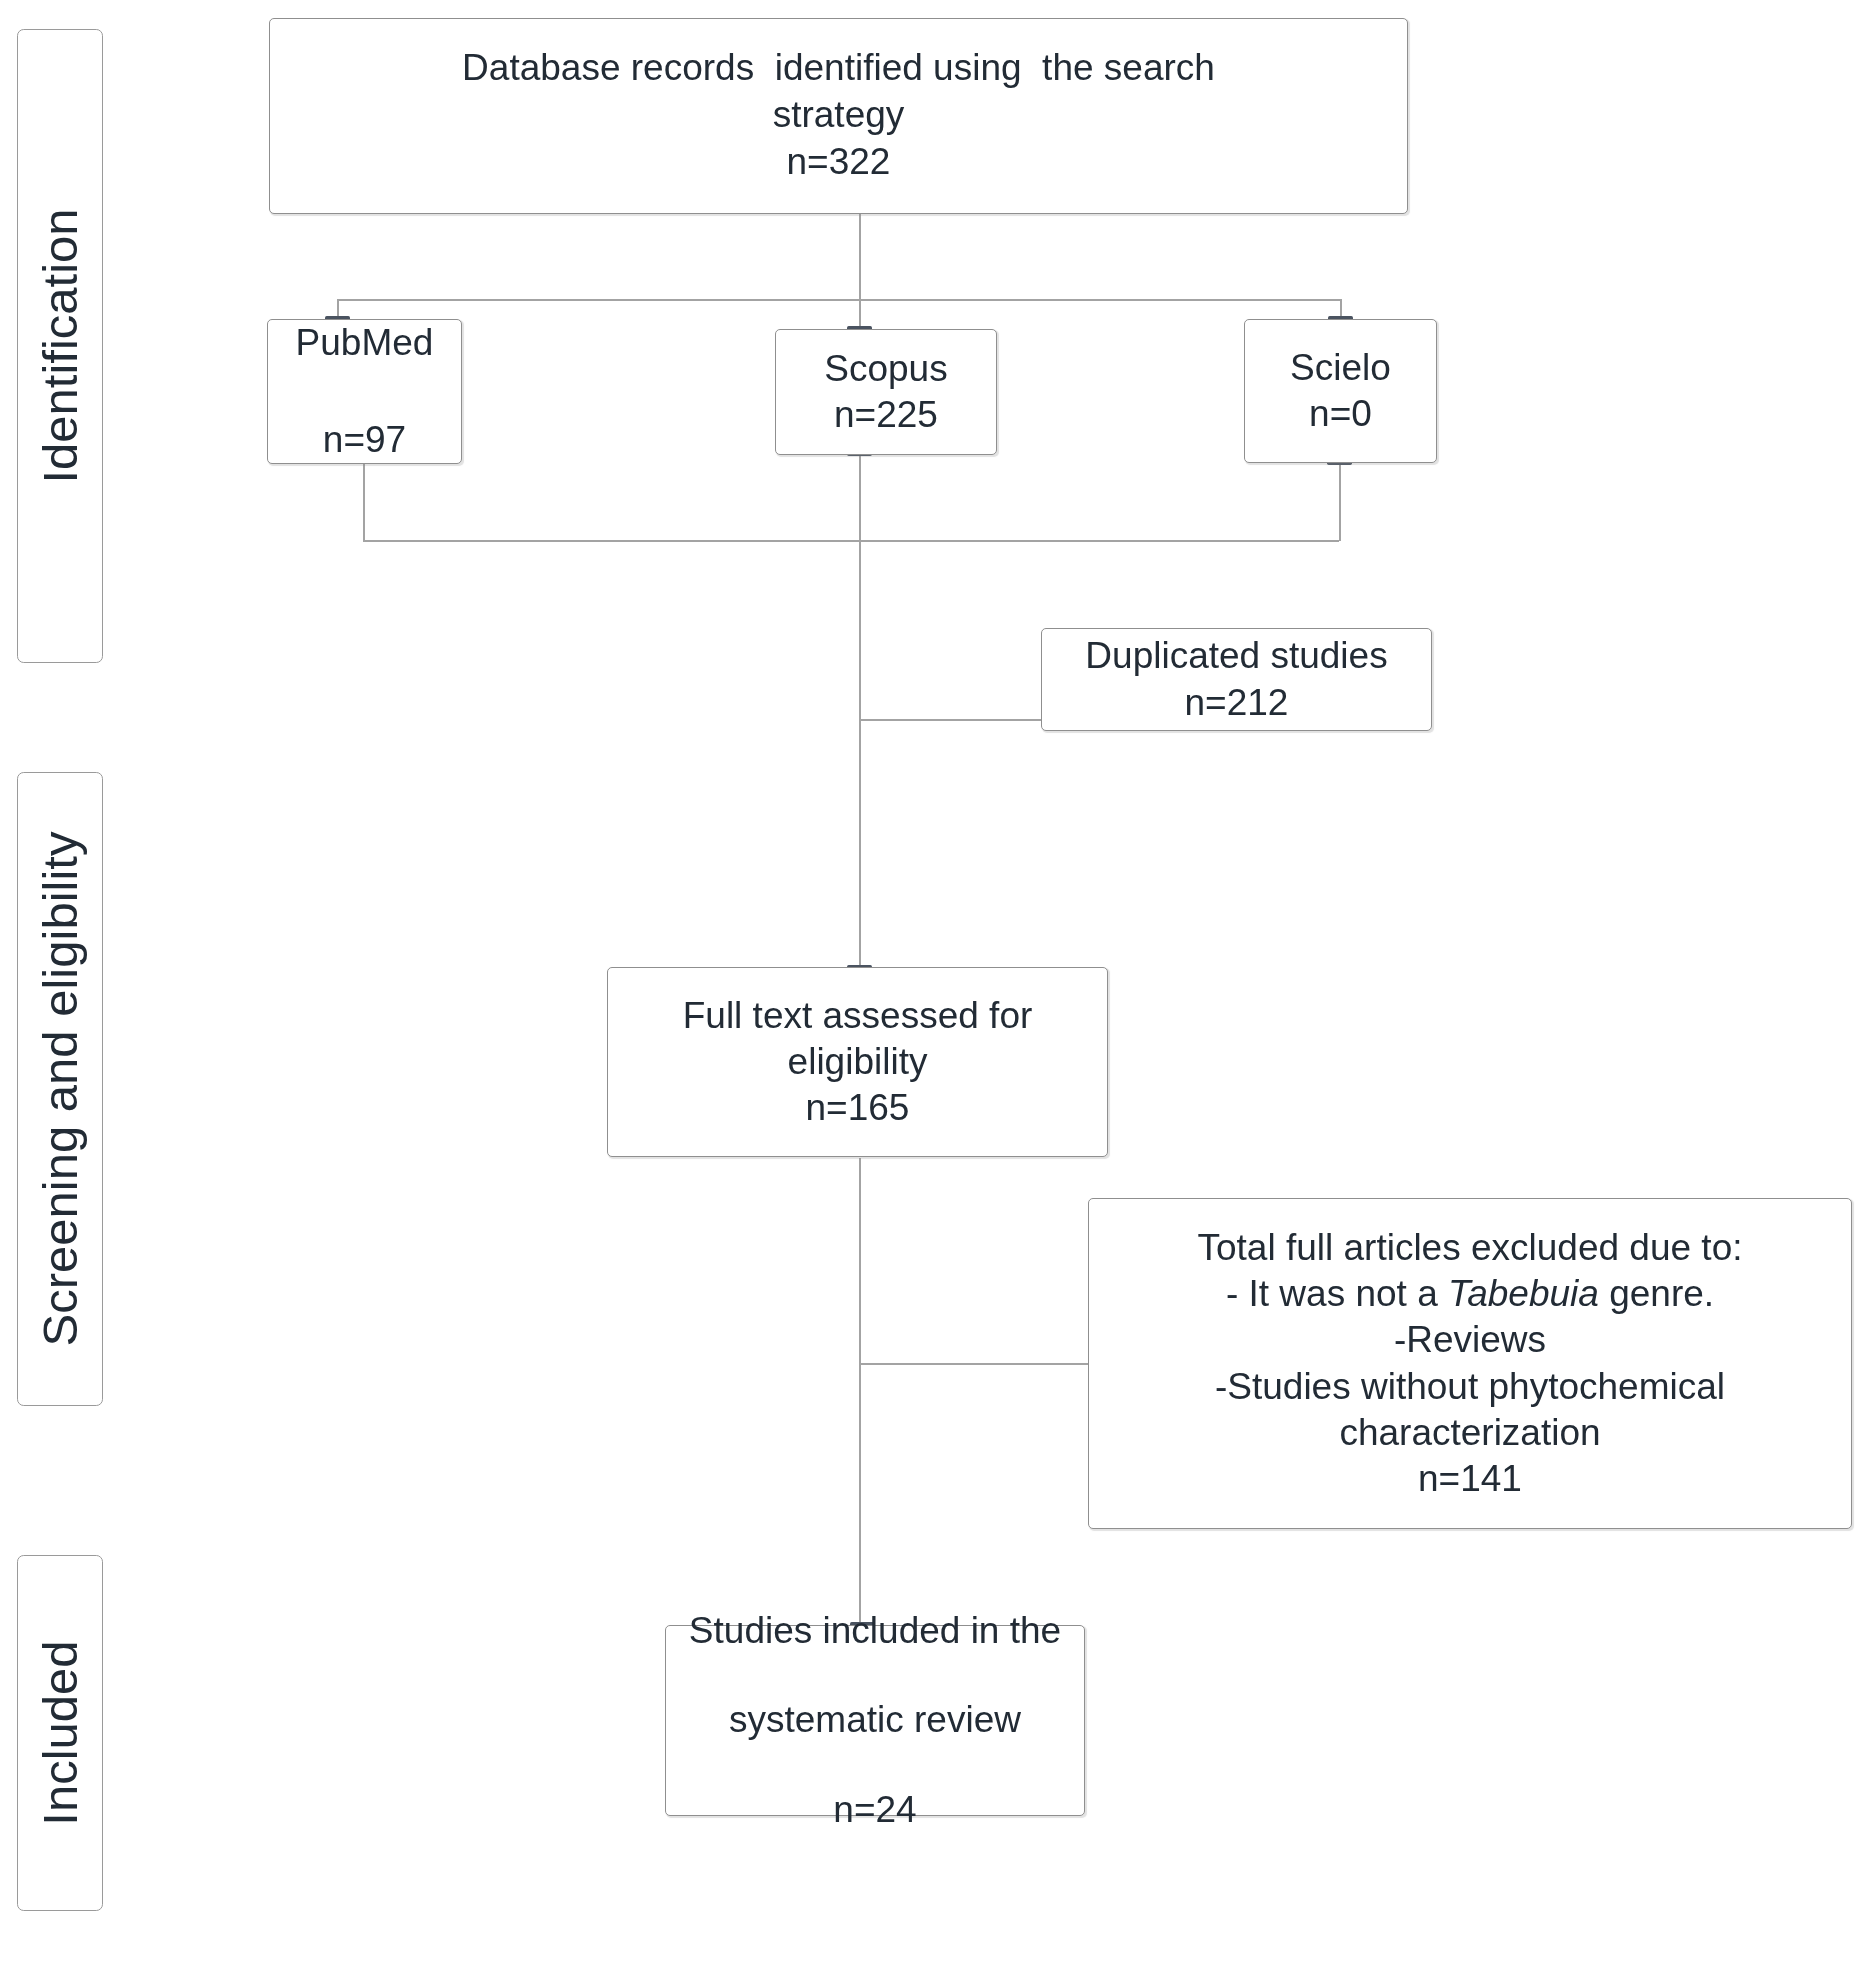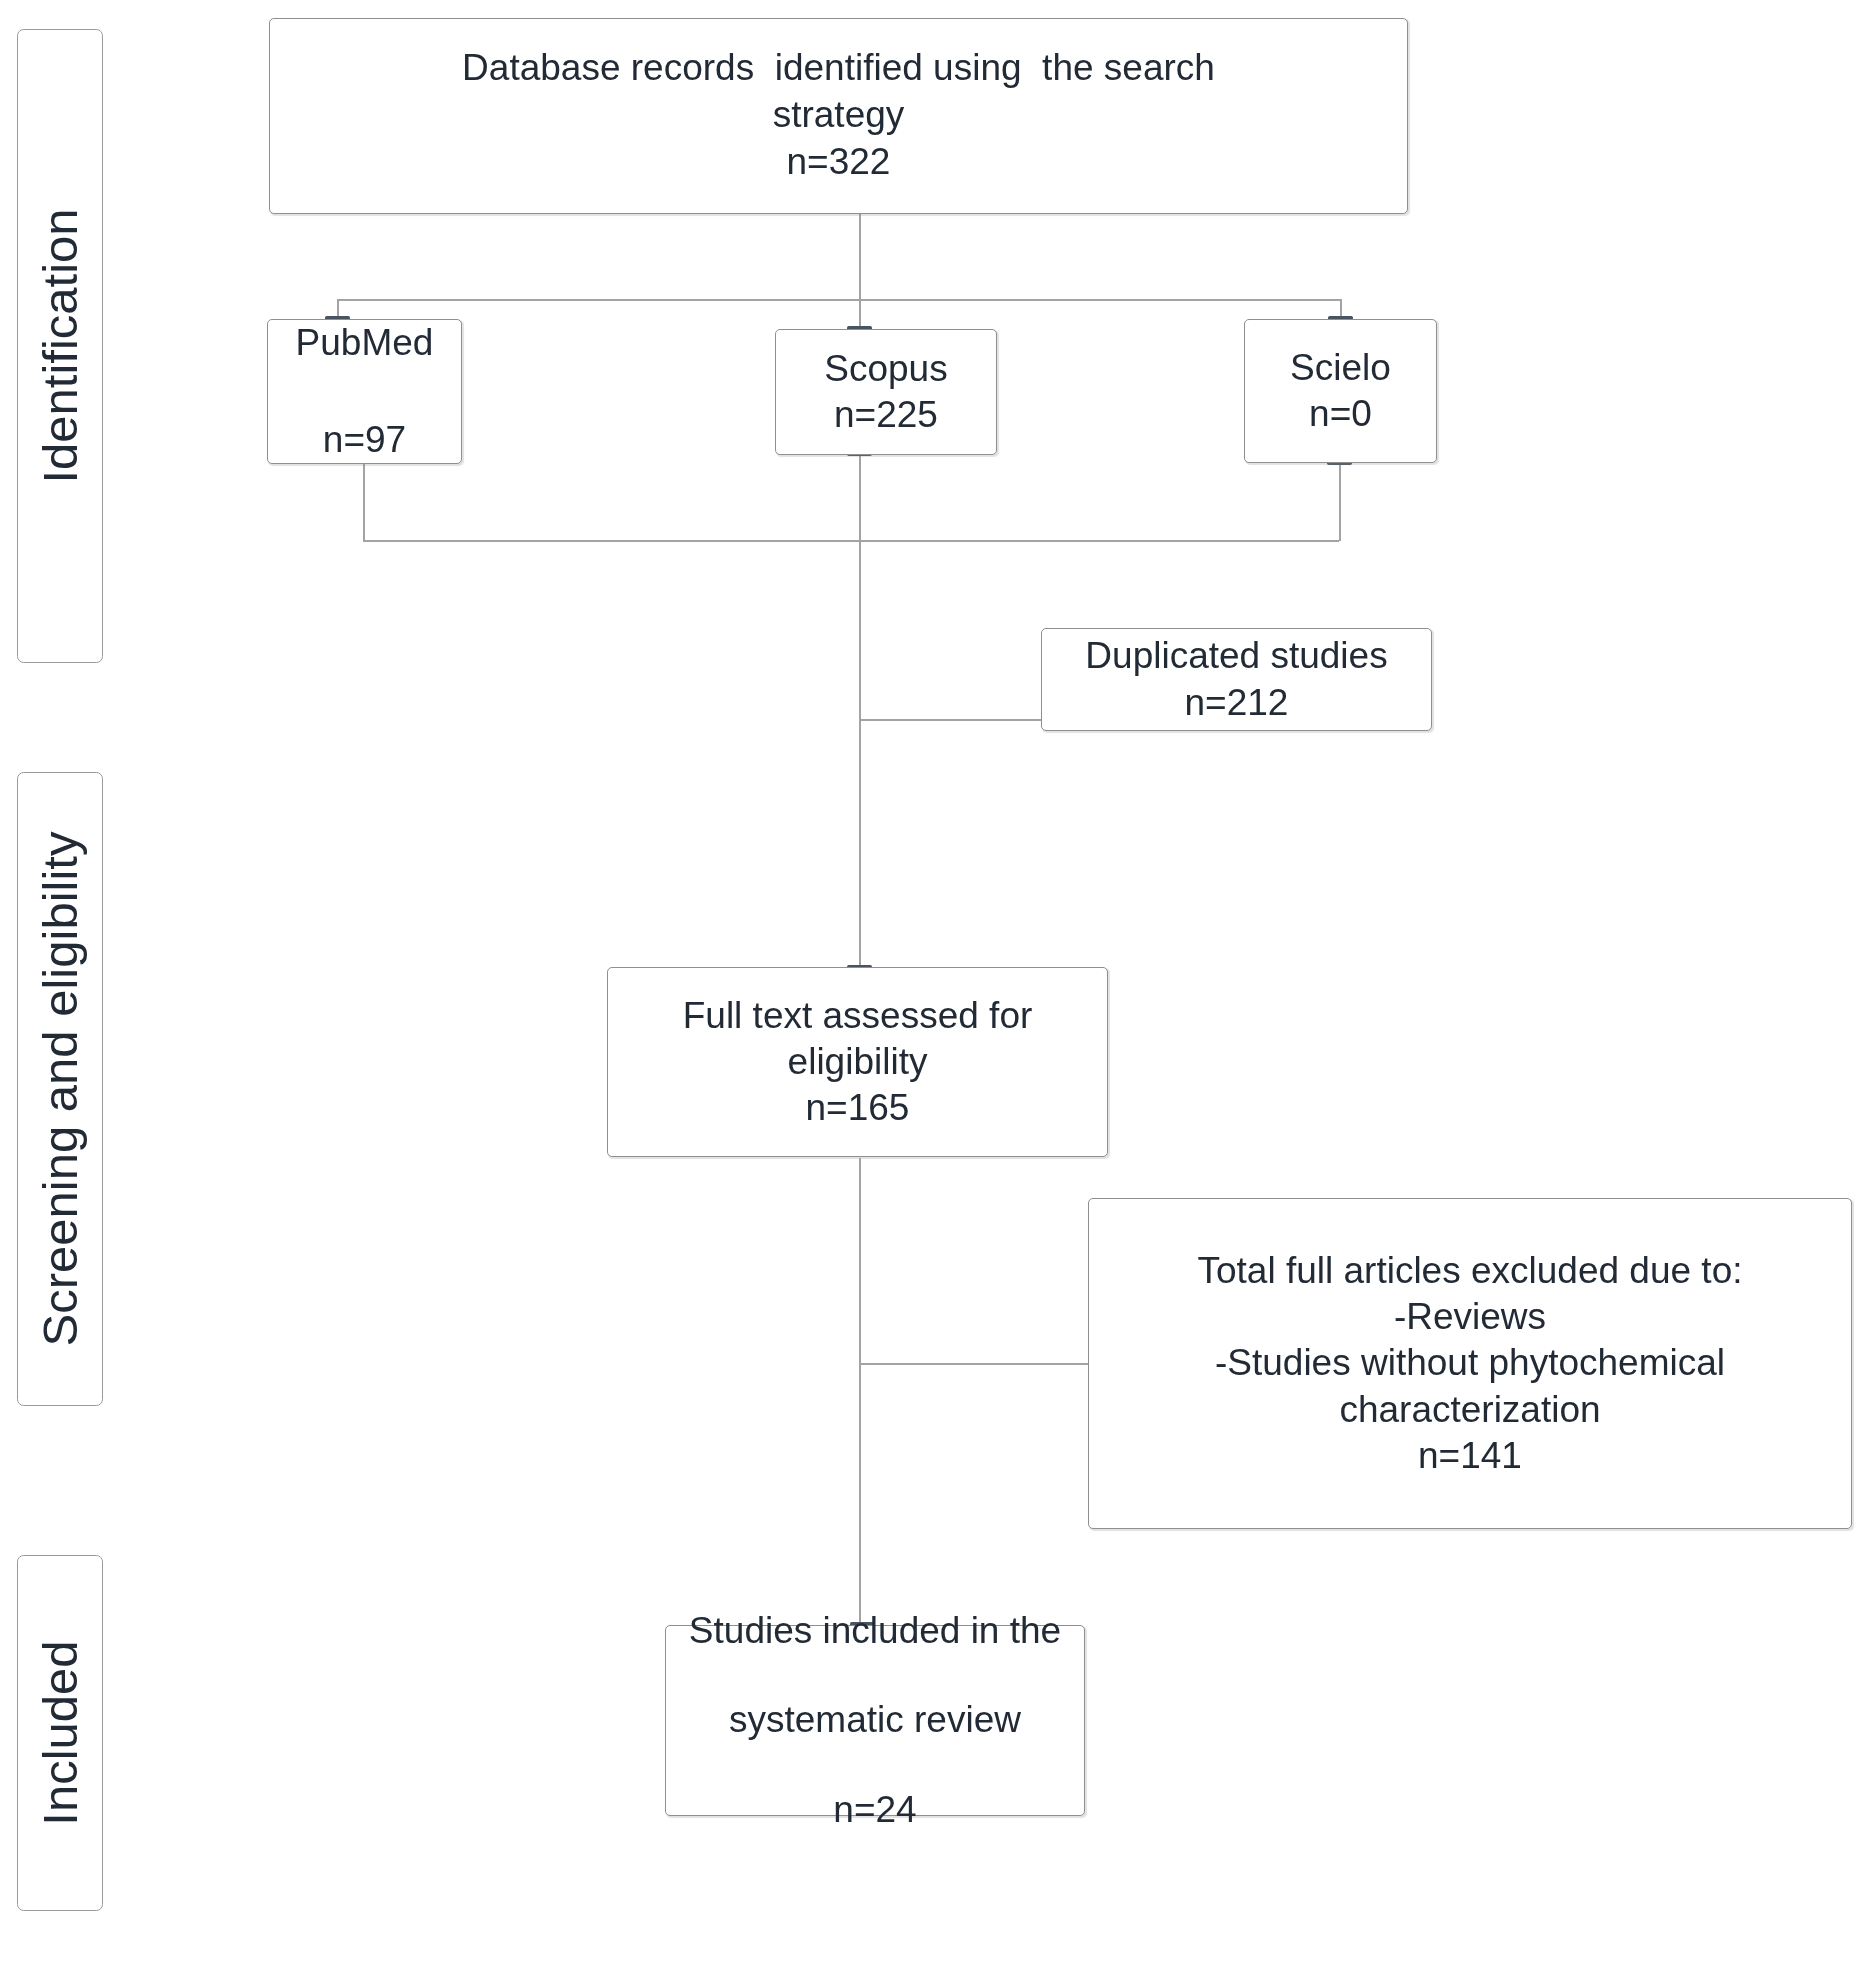--- a/index.html
+++ b/index.html
@@ -139,20 +139,21 @@
   </div>
 
   <div class="fbox box-fulltext">
     <div class="box-line">Full text assessed for</div>
     <div class="box-line">eligibility</div>
     <div class="box-line">n=165</div>
   </div>
 
   <div class="fbox box-excluded">
     <div class="box-line">Total full articles excluded due to:</div>
+    <div class="box-line"><span>- It was not a </span><span class="em">Tabebuia</span><span> genre.</span></div>
     <div class="box-line">-Reviews</div>
     <div class="box-line">-Studies without phytochemical</div>
     <div class="box-line">characterization</div>
     <div class="box-line">n=141</div>
   </div>
 
   <div class="fbox box-included">
     <div class="box-line">Studies included in the</div>
     <div class="box-line">systematic review</div>
     <div class="box-line">n=24</div>

